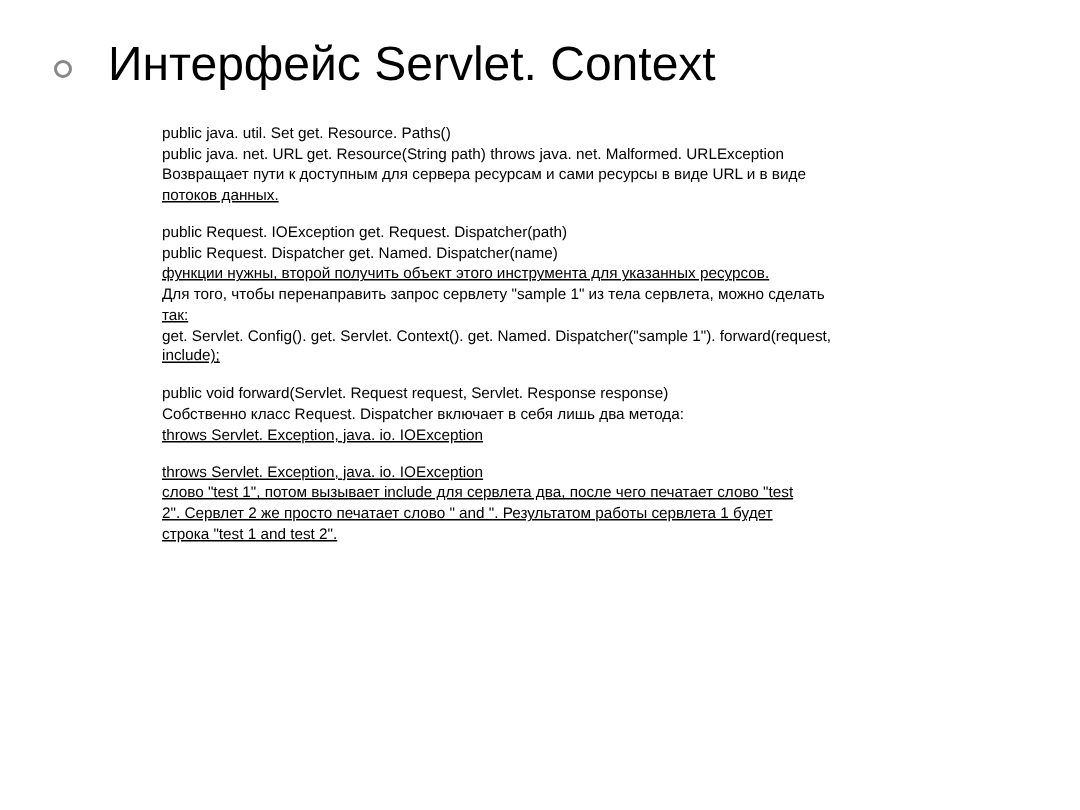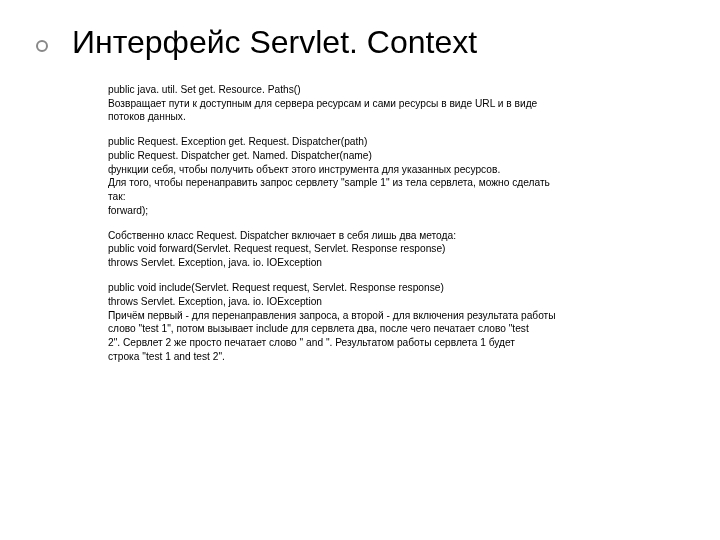--- a/index.html
+++ b/index.html
@@ -41,55 +41,56 @@
     .para {
       margin-bottom: 11px;
     }
     .para .line {
       display: block;
       padding-left: 36px;
     }
     .indent {
       padding-left: 28px;
       display: block;
+      text-decoration: underline;
     }
   </style>
 </head>
 <body>
 
 <div class="slide">
   <span class="bullet-ring"></span>
   <h1 class="title">Интерфейс Servlet. Context</h1>
 
   <div class="body">
 
     <div class="para">
       <span class="line">public java. util. Set get. Resource. Paths()</span>
+      <span class="line">public java. net. URL get. Resource(String path) throws java. net. Malformed. URLException</span>
       <span class="line">Возвращает пути к доступным для сервера ресурсам и сами ресурсы в виде URL и в виде</span>
       <span class="line indent">потоков данных.</span>
     </div>
 
     <div class="para">
-      <span class="line">public Request. Exception get. Request. Dispatcher(path)</span>
+      <span class="line">public Request. IOException get. Request. Dispatcher(path)</span>
       <span class="line">public Request. Dispatcher get. Named. Dispatcher(name)</span>
-      <span class="line indent">функции себя, чтобы получить объект этого инструмента для указанных ресурсов.</span>
+      <span class="line indent">функции нужны, второй получить объект этого инструмента для указанных ресурсов.</span>
       <span class="line">Для того, чтобы перенаправить запрос сервлету "sample 1" из тела сервлета, можно сделать</span>
       <span class="line indent">так:</span>
-      <span class="line indent">forward);</span>
+      <span class="line">get. Servlet. Config(). get. Servlet. Context(). get. Named. Dispatcher("sample 1"). forward(request,</span>
+      <span class="line indent">include);</span>
     </div>
 
     <div class="para">
+      <span class="line">public void forward(Servlet. Request request, Servlet. Response response)</span>
       <span class="line">Собственно класс Request. Dispatcher включает в себя лишь два метода:</span>
-      <span class="line">public void forward(Servlet. Request request, Servlet. Response response)</span>
       <span class="line indent">throws Servlet. Exception, java. io. IOException</span>
     </div>
 
     <div class="para">
-      <span class="line">public void include(Servlet. Request request, Servlet. Response response)</span>
       <span class="line indent">throws Servlet. Exception, java. io. IOException</span>
-      <span class="line">Причём первый - для перенаправления запроса, а второй - для включения результата работы</span>
       <span class="line indent">слово "test 1", потом вызывает include для сервлета два, после чего печатает слово "test</span>
       <span class="line indent">2". Сервлет 2 же просто печатает слово " and ". Результатом работы сервлета 1 будет</span>
       <span class="line indent">строка "test 1 and test 2".</span>
     </div>
 
   </div>
 </div>
 
 </body></html>

